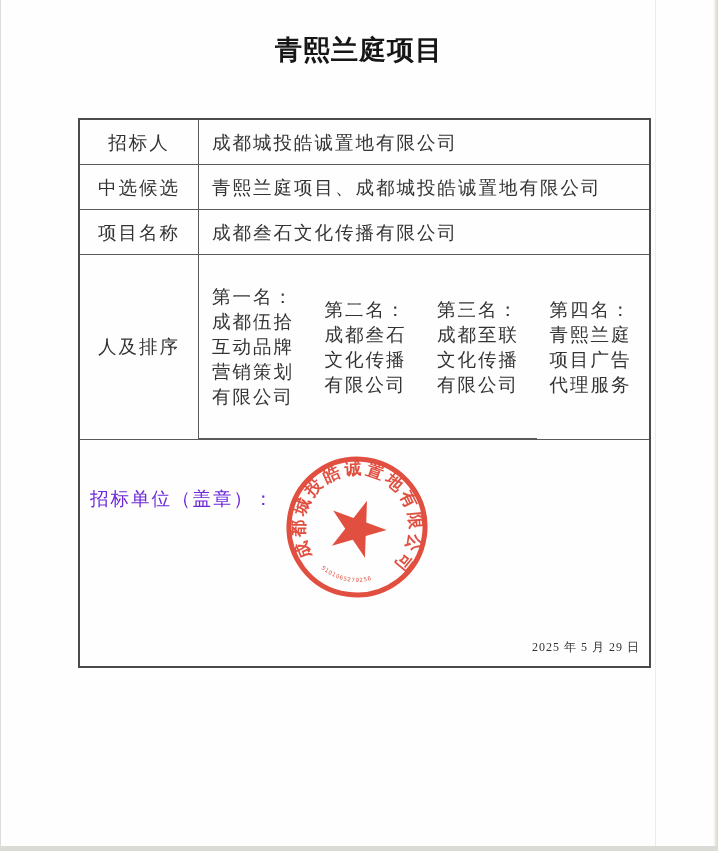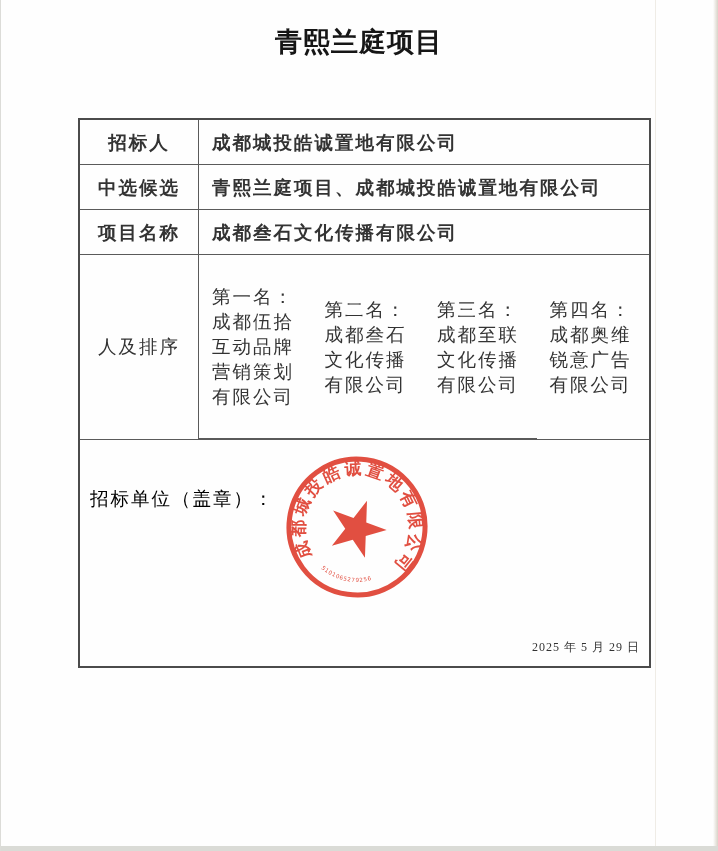--- a/index.html
+++ b/index.html
@@ -13,55 +13,55 @@
   }
   
   .scan-line-v{position:absolute;left:655px;top:0;width:1px;height:100%;background:#efece6;}
   .scan-edge-right{position:absolute;right:0;top:0;width:5px;height:100%;
     background:linear-gradient(to right,rgba(255,255,255,0),#d9d3c8);}
   .scan-edge-bottom{position:absolute;left:0;bottom:0;width:100%;height:5px;background:#dadbd6;}
   .scan-edge-left{position:absolute;left:0;top:0;width:1px;height:100%;background:#dcdcd8;}
 
   
   .doc-title{
-    position:absolute;top:26px;left:0;width:100%;
+    position:absolute;top:34px;left:0;width:100%;
     text-align:center;font-weight:700;color:#161616;
     font-size:27px;line-height:32px;letter-spacing:1px;
   }
 
   
   .doc-table{
     position:absolute;left:78px;top:118px;width:573px;height:550px;
     box-sizing:border-box;border:2px solid #4b4b4b;background:transparent;
     display:flex;flex-direction:column;
     font-size:18.5px;color:#333333;
   }
   .t-row{display:flex;border-bottom:1.5px solid #5a5a5a;box-sizing:border-box;}
-  .t-row.simple{height:45px;font-weight:bold;}
+  .t-row.simple{height:45px;}
   .cell-label{
     width:119px;flex:0 0 119px;box-sizing:border-box;
     border-right:1.5px solid #5a5a5a;
     display:flex;align-items:center;justify-content:center;
     text-align:center;letter-spacing:2px;
   }
   .cell-value{
     flex:1;display:flex;align-items:center;
     padding-left:13px;letter-spacing:2px;
   }
   .t-row.candidates{height:185px;}
   .cand-label{flex-direction:column;line-height:40px;}
   .ranks{flex:1;display:flex;}
   .rank-row{
     flex:1;display:flex;align-items:center;
     padding-left:13px;letter-spacing:2px;
     border-bottom:1.5px solid #5a5a5a;box-sizing:border-box;
   }
   .rank-row:last-child{border-bottom:none;}
   .t-row.footer{flex:1;border-bottom:none;position:relative;display:block;}
-  .stamp-label{position:absolute;left:10px;top:46px;letter-spacing:2px;color:#000000;}
+  .stamp-label{position:absolute;left:10px;top:46px;letter-spacing:2px;color:#6d28d9;}
   .doc-date{position:absolute;right:9px;bottom:10px;font-size:12px;letter-spacing:1px;color:#333;}
 
   
   .seal{position:absolute;left:277px;top:447px;width:160px;height:160px;}
   .seal svg{display:block;width:100%;height:100%;}
 </style>
 </head>
 <body>
 
 <div class="page">
@@ -93,21 +93,21 @@
     </div>
 
     <div class="t-row candidates">
       <div class="cell-label cand-label">
         <div>人及排序</div>
       </div>
       <div class="ranks">
         <div class="rank-row">第一名：成都伍拾互动品牌营销策划有限公司</div>
         <div class="rank-row">第二名：成都叁石文化传播有限公司</div>
         <div class="rank-row">第三名：成都至联文化传播有限公司</div>
-        <div class="rank-row">第四名：成都奥维锐意广告有限公司</div>
+        <div class="rank-row">第四名：青熙兰庭项目广告代理服务</div>
       </div>
     </div>
 
     <div class="t-row footer">
       <div class="stamp-label">招标单位（盖章）：</div>
       <div class="doc-date">2025 年 5 月 29 日</div>
     </div>
 
   </div>
 

